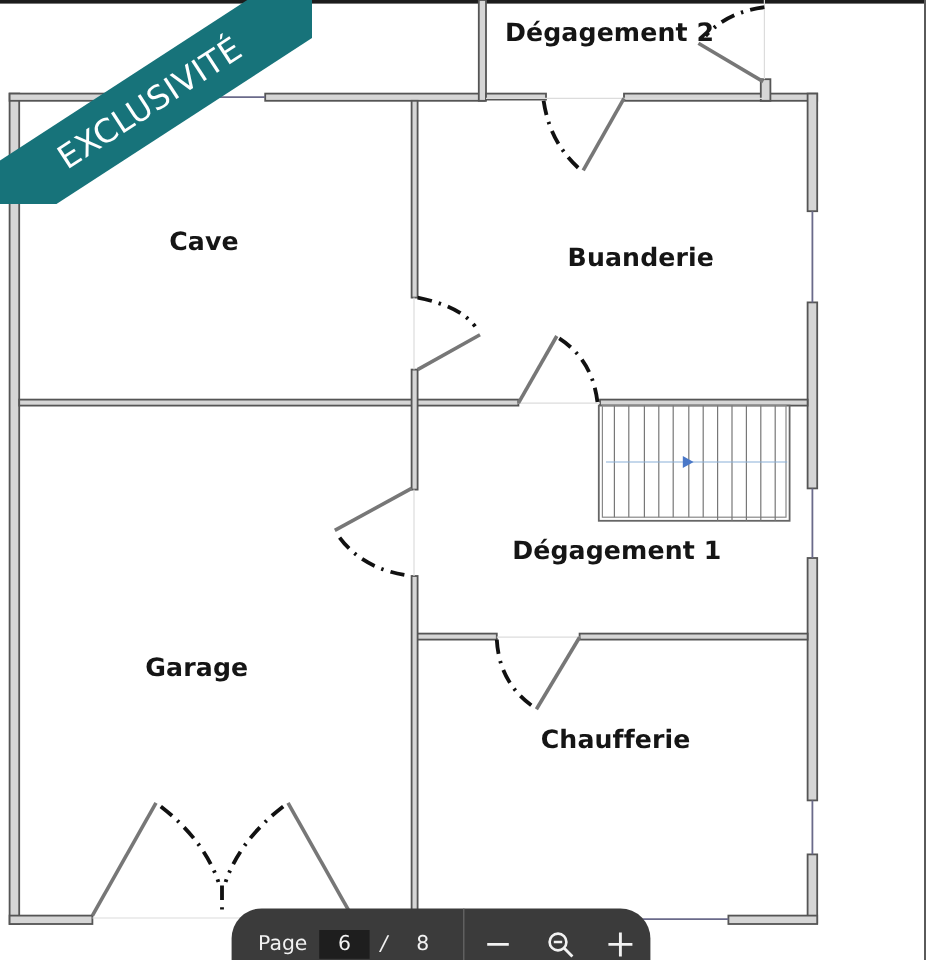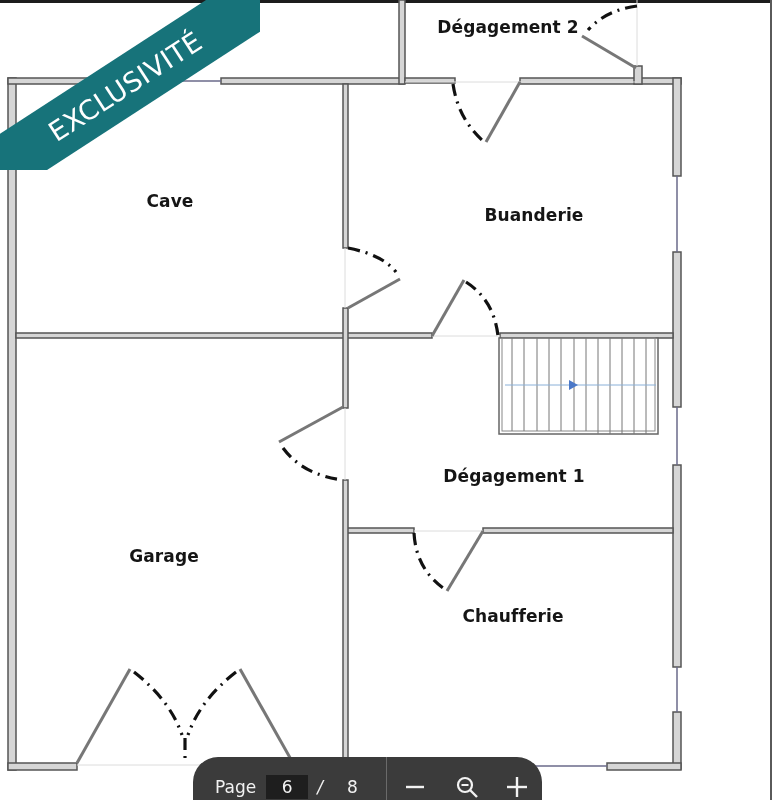--- a/index.html
+++ b/index.html
@@ -1,20 +1,20 @@
 <!DOCTYPE html>
 <html><head>
 <meta charset="utf-8">
 <style>
   html, body { margin:0; padding:0; }
   body { width:772px; height:800px; overflow:hidden; background:#ffffff; position:relative; font-family:"DejaVu Sans", sans-serif; }
   .topbar { position:absolute; left:0; top:0; width:772px; height:3px; background:#1c1c1c; }
   .rightbar { position:absolute; left:770px; top:0; width:2px; height:800px; background:#5a5a5a; }
   svg.plan { position:absolute; left:0; top:0; }
-  .room-label { position:absolute; font-family:"DejaVu Sans", sans-serif; font-weight:bold; font-size:17px; color:#151515; white-space:nowrap; transform:translate(-50%,-50%); letter-spacing:0.1px; }
+  .room-label { position:absolute; font-family:"DejaVu Sans", sans-serif; font-weight:bold; font-size:21px; color:#151515; white-space:nowrap; transform:translate(-50%,-50%); letter-spacing:0.1px; }
   .ribbon-wrap { position:absolute; left:0; top:0; width:260px; height:170px; overflow:hidden; pointer-events:none; }
   .ribbon { position:absolute; left:-55px; top:58px; width:360px; height:56px; background:#17737a; transform:rotate(-33deg); transform-origin:center; display:flex; align-items:center; justify-content:center; }
   .ribbon span { color:#ffffff; font-family:"DejaVu Sans", sans-serif; font-size:27px; font-weight:normal; letter-spacing:0.5px; }
   .pager { position:absolute; left:193px; top:757px; width:349px; height:50px; background:#3b3b3b; border-radius:25px 25px 0 0; display:flex; align-items:center; color:#f2f2f2; font-family:"DejaVu Sans", sans-serif; font-size:17px; }
   .pager .lbl { margin-left:22px; margin-top:10px; }
   .pager .pg-input { margin-left:10px; margin-top:10px; width:42px; height:24px; background:#1e1e1e; color:#f2f2f2; border:none; font-size:17px; text-align:center; font-family:"DejaVu Sans", sans-serif; padding:0; }
   .pager .slash { margin-left:9px; margin-top:10px; font-style:italic; }
   .pager .total { margin-left:24px; margin-top:10px; }
   .pager .divider { width:1px; height:50px; background:#6a6a6a; margin-left:28px; }
   .pager .btn { width:40px; height:30px; display:flex; align-items:center; justify-content:center; margin-top:10px; cursor:pointer; }
@@ -122,21 +122,21 @@
       <line x1="646" y1="338" x2="646" y2="434"></line>
     </g>
     <line x1="505" y1="385" x2="656" y2="385" stroke="#8ab0d8" stroke-width="1"></line>
     <polygon points="569,380 578,385 569,390" fill="#4a78c8"></polygon>
   </g>
 </svg>
 
 <div class="room-label" style="left:508px; top:27px;">Dégagement 2</div>
 <div class="room-label" style="left:170px; top:201px;">Cave</div>
 <div class="room-label" style="left:534px; top:215px;">Buanderie</div>
-<div class="room-label" style="left:514px; top:476px;">Dégagement 1</div>
+<div class="room-label" style="left:514px; top:459px;">Dégagement 1</div>
 <div class="room-label" style="left:164px; top:556px;">Garage</div>
 <div class="room-label" style="left:513px; top:616px;">Chaufferie</div>
 
 <div class="ribbon-wrap">
   <div class="ribbon">
     <span>EXCLUSIVITÉ</span>
   </div>
 </div>
 
 <div class="rightbar"></div>

